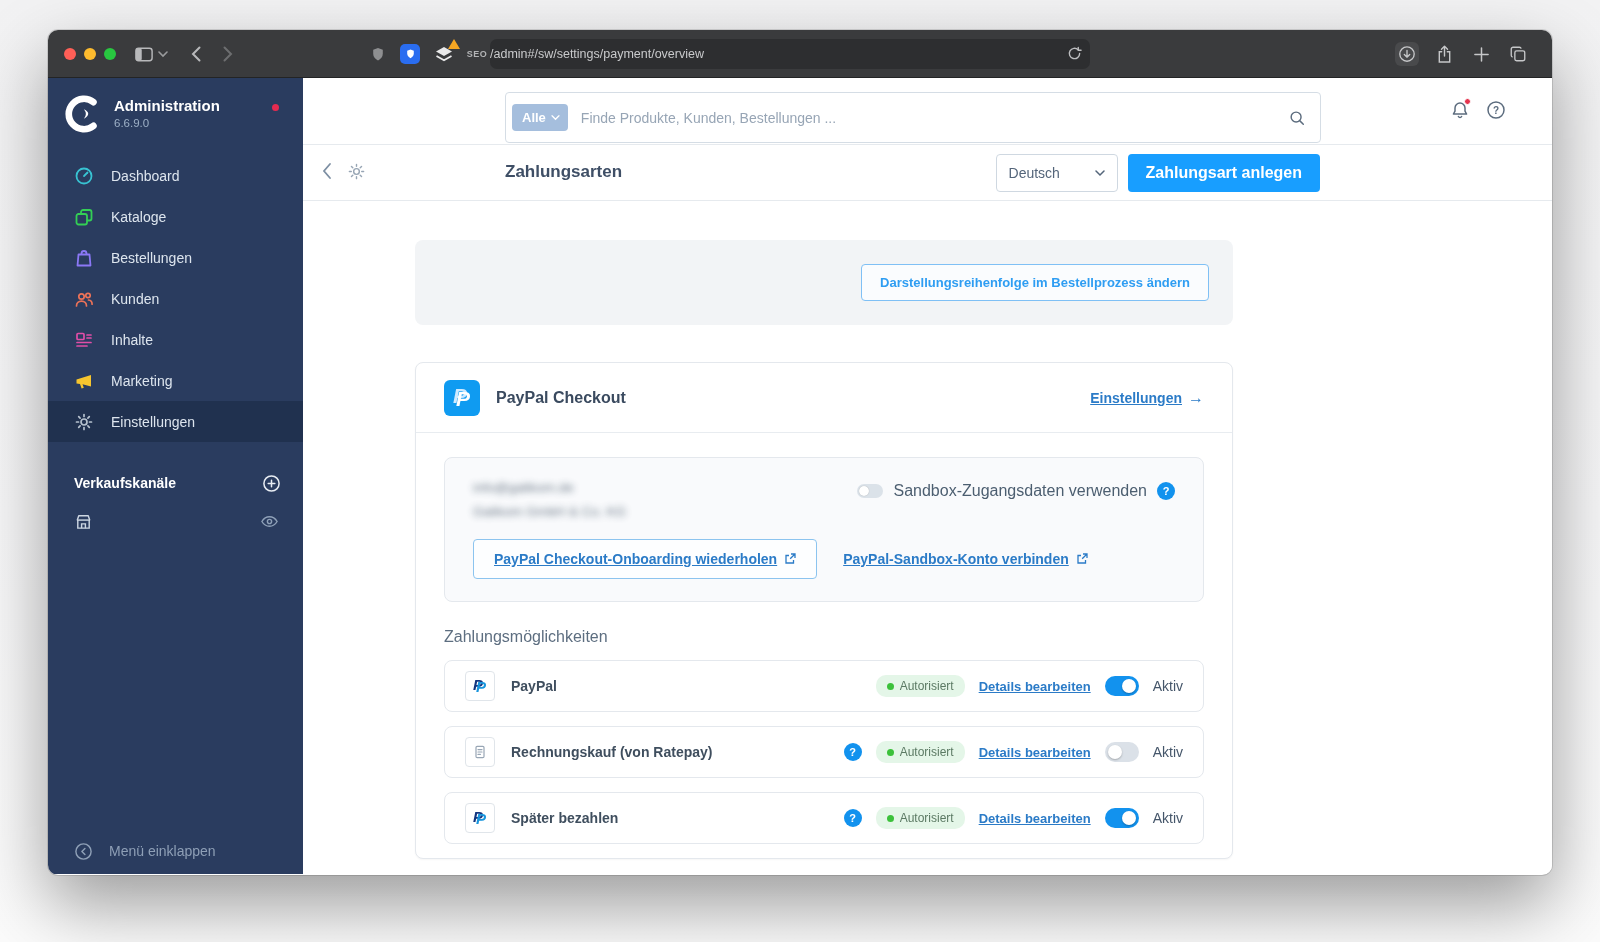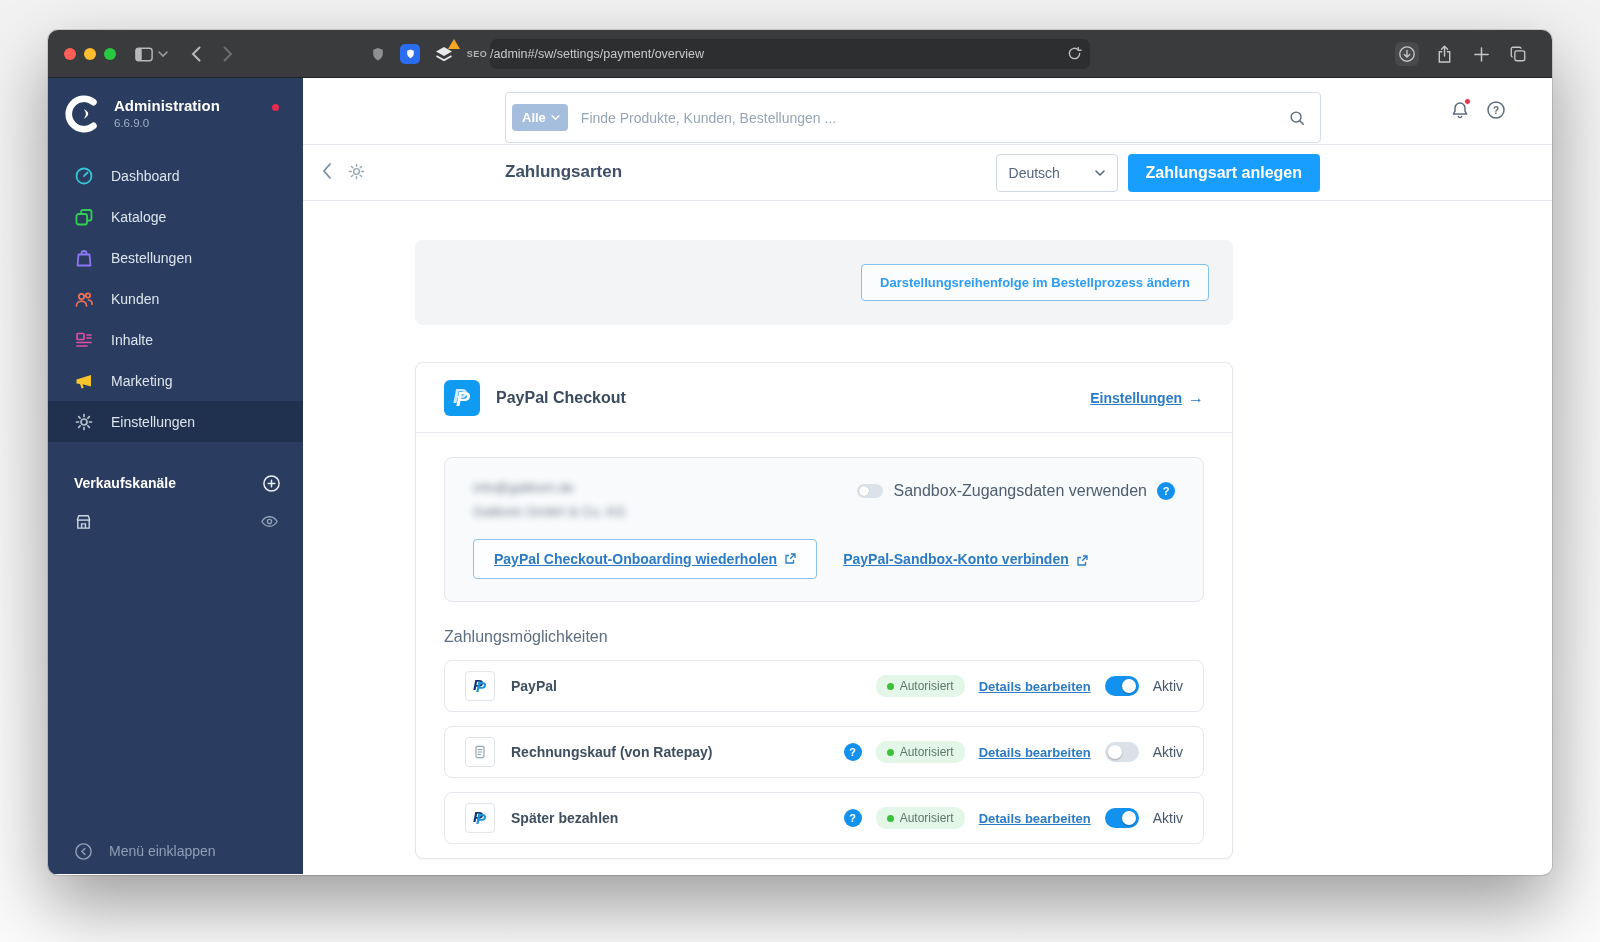--- a/index.html
+++ b/index.html
@@ -108,21 +108,21 @@
   .mini-toggle { width:26px; height:14px; border-radius:7px; background:#dbe2e9; position:relative; }
   .mini-toggle::after { content:""; position:absolute; left:2px; top:2px; width:10px; height:10px; border-radius:50%; background:#fff; box-shadow:0 0 1px rgba(0,0,0,.3); }
   .sandbox-lbl { font-size:16px; color:#4c5e70; }
   .help-badge { width:18px; height:18px; border-radius:50%; background:#1292ee; color:#fff; font-size:11px; font-weight:bold;
                 display:flex; align-items:center; justify-content:center; }
   .inner-actions { margin-top:20px; display:flex; align-items:center; gap:26px; }
   .btn-onboard { height:40px; padding:0 20px; background:#fdfeff; border:1px solid #8cc4ef; border-radius:4px;
                  color:#2b7bc7; font-size:14px; font-weight:bold; font-family:"Liberation Sans",sans-serif;
                  display:flex; align-items:center; gap:7px; }
   .btn-onboard .txt, .plain-link .txt { text-decoration:underline; }
-  .plain-link { color:#2b7bc7; font-size:14px; font-weight:bold; display:flex; align-items:flex-end; gap:7px; }
+  .plain-link { color:#2b7bc7; font-size:14px; font-weight:bold; display:flex; align-items:center; gap:7px; }
   .ext-ic { display:inline-flex; color:inherit; }
 
   .methods-heading { margin-top:26px; font-size:16px; color:#5d6e80; }
   .method-row { margin-top:14px; height:52px; border:1px solid #e4e8ed; border-radius:8px; display:flex; align-items:center; padding:0 20px; background:#fff; }
   .m-icon-box { width:30px; height:30px; border:1px solid #e0e5ea; border-radius:4px; background:#fff; position:relative; flex-shrink:0; }
   .pp-mark .pa { position:absolute; font-style:italic; font-weight:bold; font-size:15px; color:#13357f; left:7px; top:4px; }
   .pp-mark .pb { position:absolute; font-style:italic; font-weight:bold; font-size:15px; color:#1795dd; left:10px; top:6px; }
   .m-doc { color:#98a6b5; display:flex; align-items:center; justify-content:center; width:100%; height:100%; }
   .m-name { margin-left:16px; font-size:14px; font-weight:bold; color:#3f4e5e; flex:1; }
   .m-right { display:flex; align-items:center; gap:14px; }

